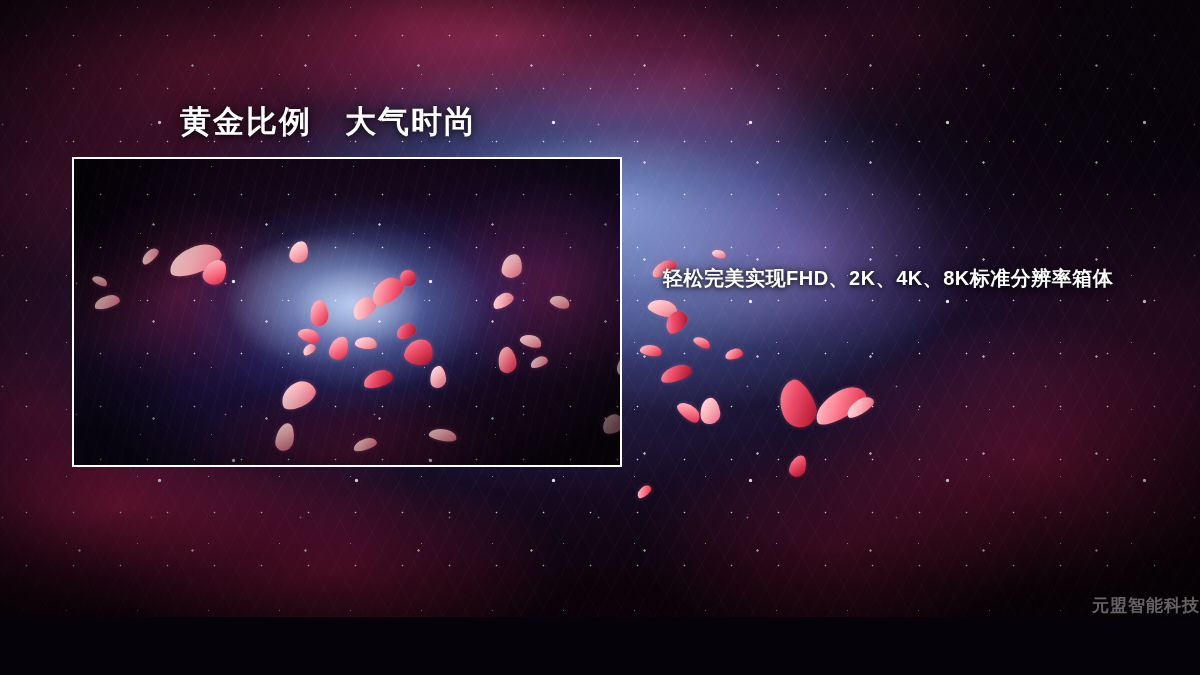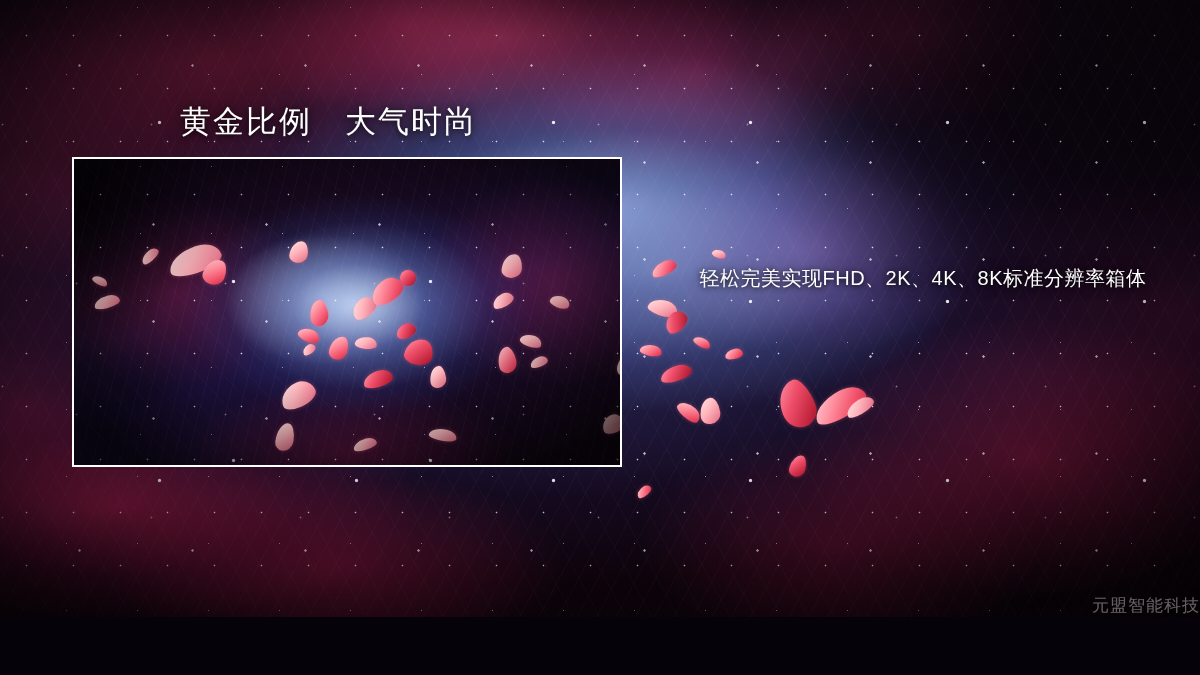--- a/index.html
+++ b/index.html
@@ -8,20 +8,21 @@
     overflow:hidden;
     background:#05020a;
     font-family:"Liberation Sans", sans-serif;
   }
 
   #slide {
     position:relative;
     width:1200px; height:617px;
     overflow:hidden;
     background:#a16207;
+    font-weight:bold;
   }
 
   
   .bg-layer { position:absolute; inset:0; pointer-events:none; }
 
   .nebula-base {
     background:
       radial-gradient(ellipse 46% 42% at 50% 34%, rgba(150,175,230,0.85) 0%, rgba(86,106,180,0.55) 32%, rgba(40,44,96,0.22) 62%, rgba(0,0,0,0) 80%),
       radial-gradient(ellipse 34% 30% at 55% 44%, rgba(196,212,245,0.55) 0%, rgba(100,120,195,0.30) 45%, rgba(0,0,0,0) 76%),
       radial-gradient(ellipse 60% 52% at 46% 52%, rgba(58,62,128,0.60) 0%, rgba(24,22,60,0.35) 55%, rgba(0,0,0,0) 82%),
@@ -173,21 +174,20 @@
     font-size:31px;
     letter-spacing:2px;
     white-space:pre;
     text-shadow:0 1px 6px rgba(0,0,0,0.75), 0 0 16px rgba(0,0,0,0.55);
   }
 
   #body-text {
     position:absolute;
     left:663px; top:258px;
     width:520px;
-    text-align:center;
   }
   .body-line {
     color:#ffffff;
     font-size:20px;
     line-height:40px;
     letter-spacing:0.5px;
     white-space:pre;
     text-shadow:0 1px 5px rgba(0,0,0,0.80), 0 0 14px rgba(0,0,0,0.55);
   }
 

